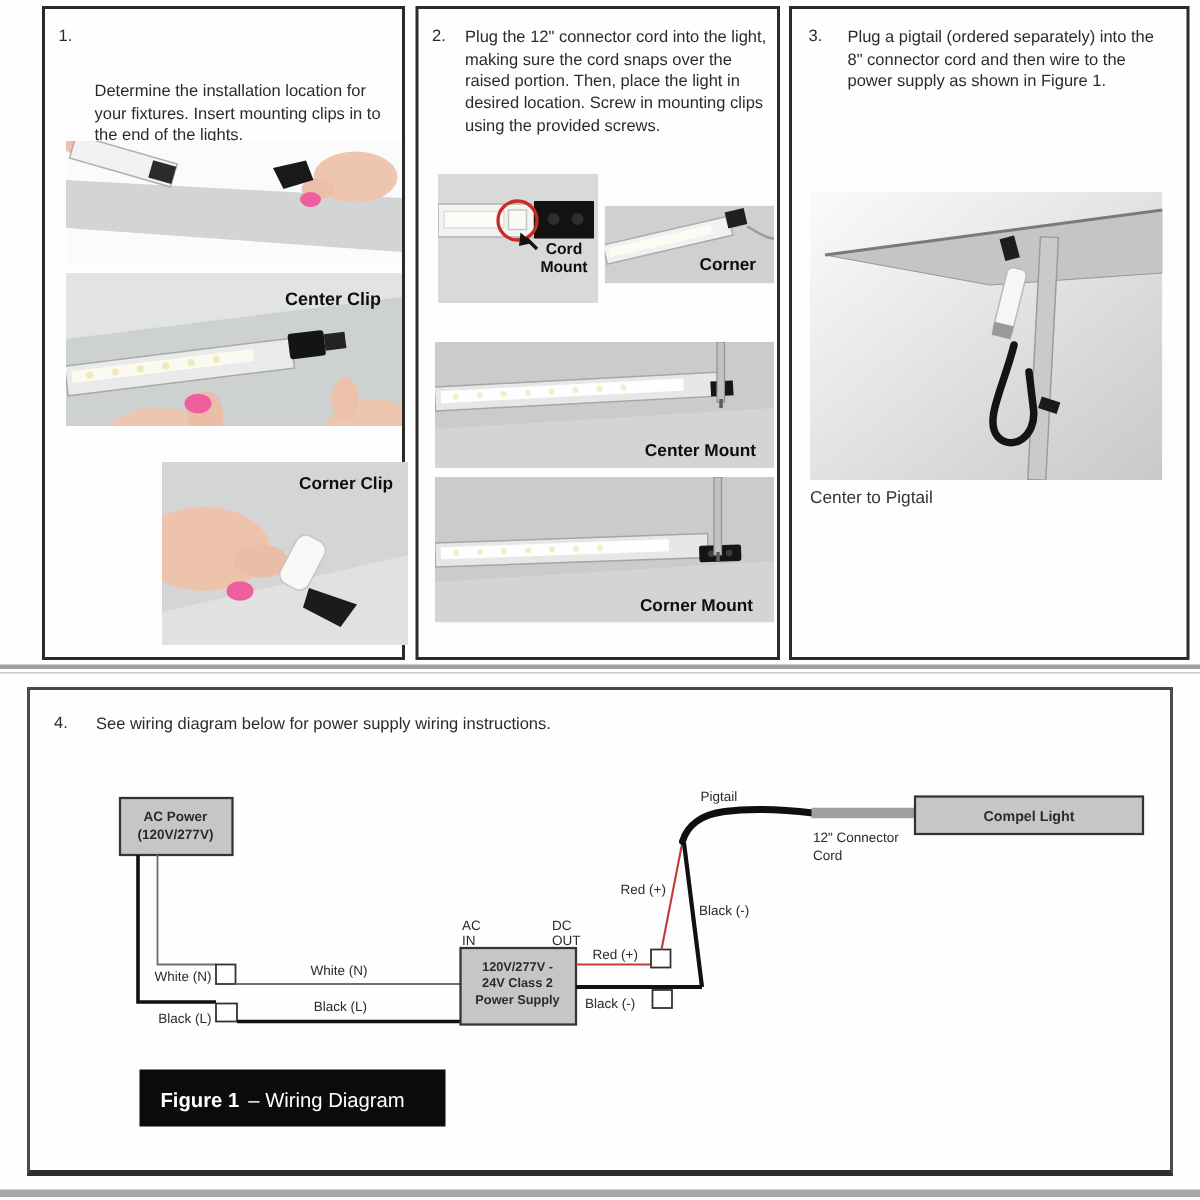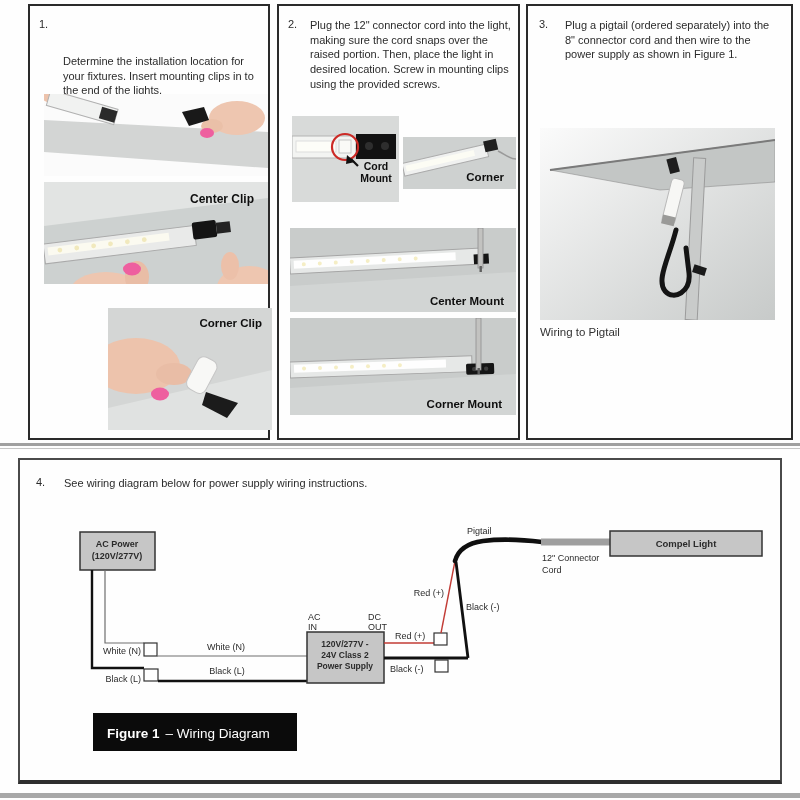--- a/index.html
+++ b/index.html
@@ -199,21 +199,21 @@
         </g>
         <rect x="128" y="30" width="10" height="15" fill="#1d1d1d" transform="rotate(-15 133 37)"></rect>
         <g transform="rotate(14 130 84)">
           <rect x="124" y="50" width="13" height="46" rx="4" fill="#f7f7f5" stroke="#b9b9b9"></rect>
           <rect x="124" y="88" width="13" height="9" fill="#9a9a98"></rect>
         </g>
         <path d="M136,102 C129,130 116,152 125,163 C134,173 151,164 149,145 L146,120" stroke="#141414" stroke-width="5" fill="none" stroke-linecap="round"></path>
         <rect x="153" y="138" width="13" height="8" fill="#1a1a1a" transform="rotate(18 159 142)"></rect>
       </svg>
     </div>
-    <span class="capPlain" style="left:12px;top:320px;">Wiring to Pigtail</span>
+    <span class="capPlain" style="left:12px;top:320px;">Center to Pigtail</span>
   </div>
 
   <div class="sep" style="top:443px;height:3px;"></div>
   <div class="sep" style="top:448px;height:1px;background:#c6c6c6;"></div>
   <div class="sep" style="top:793px;height:5px;background:#a8a8a8;"></div>
 
   <div class="bottomBox" style="position:absolute;">
     <span class="num" style="left:16px;top:16px;">4.</span>
     <span class="txt" style="left:44px;top:16px;width:640px;">See wiring diagram below for power supply wiring instructions.</span>
 

